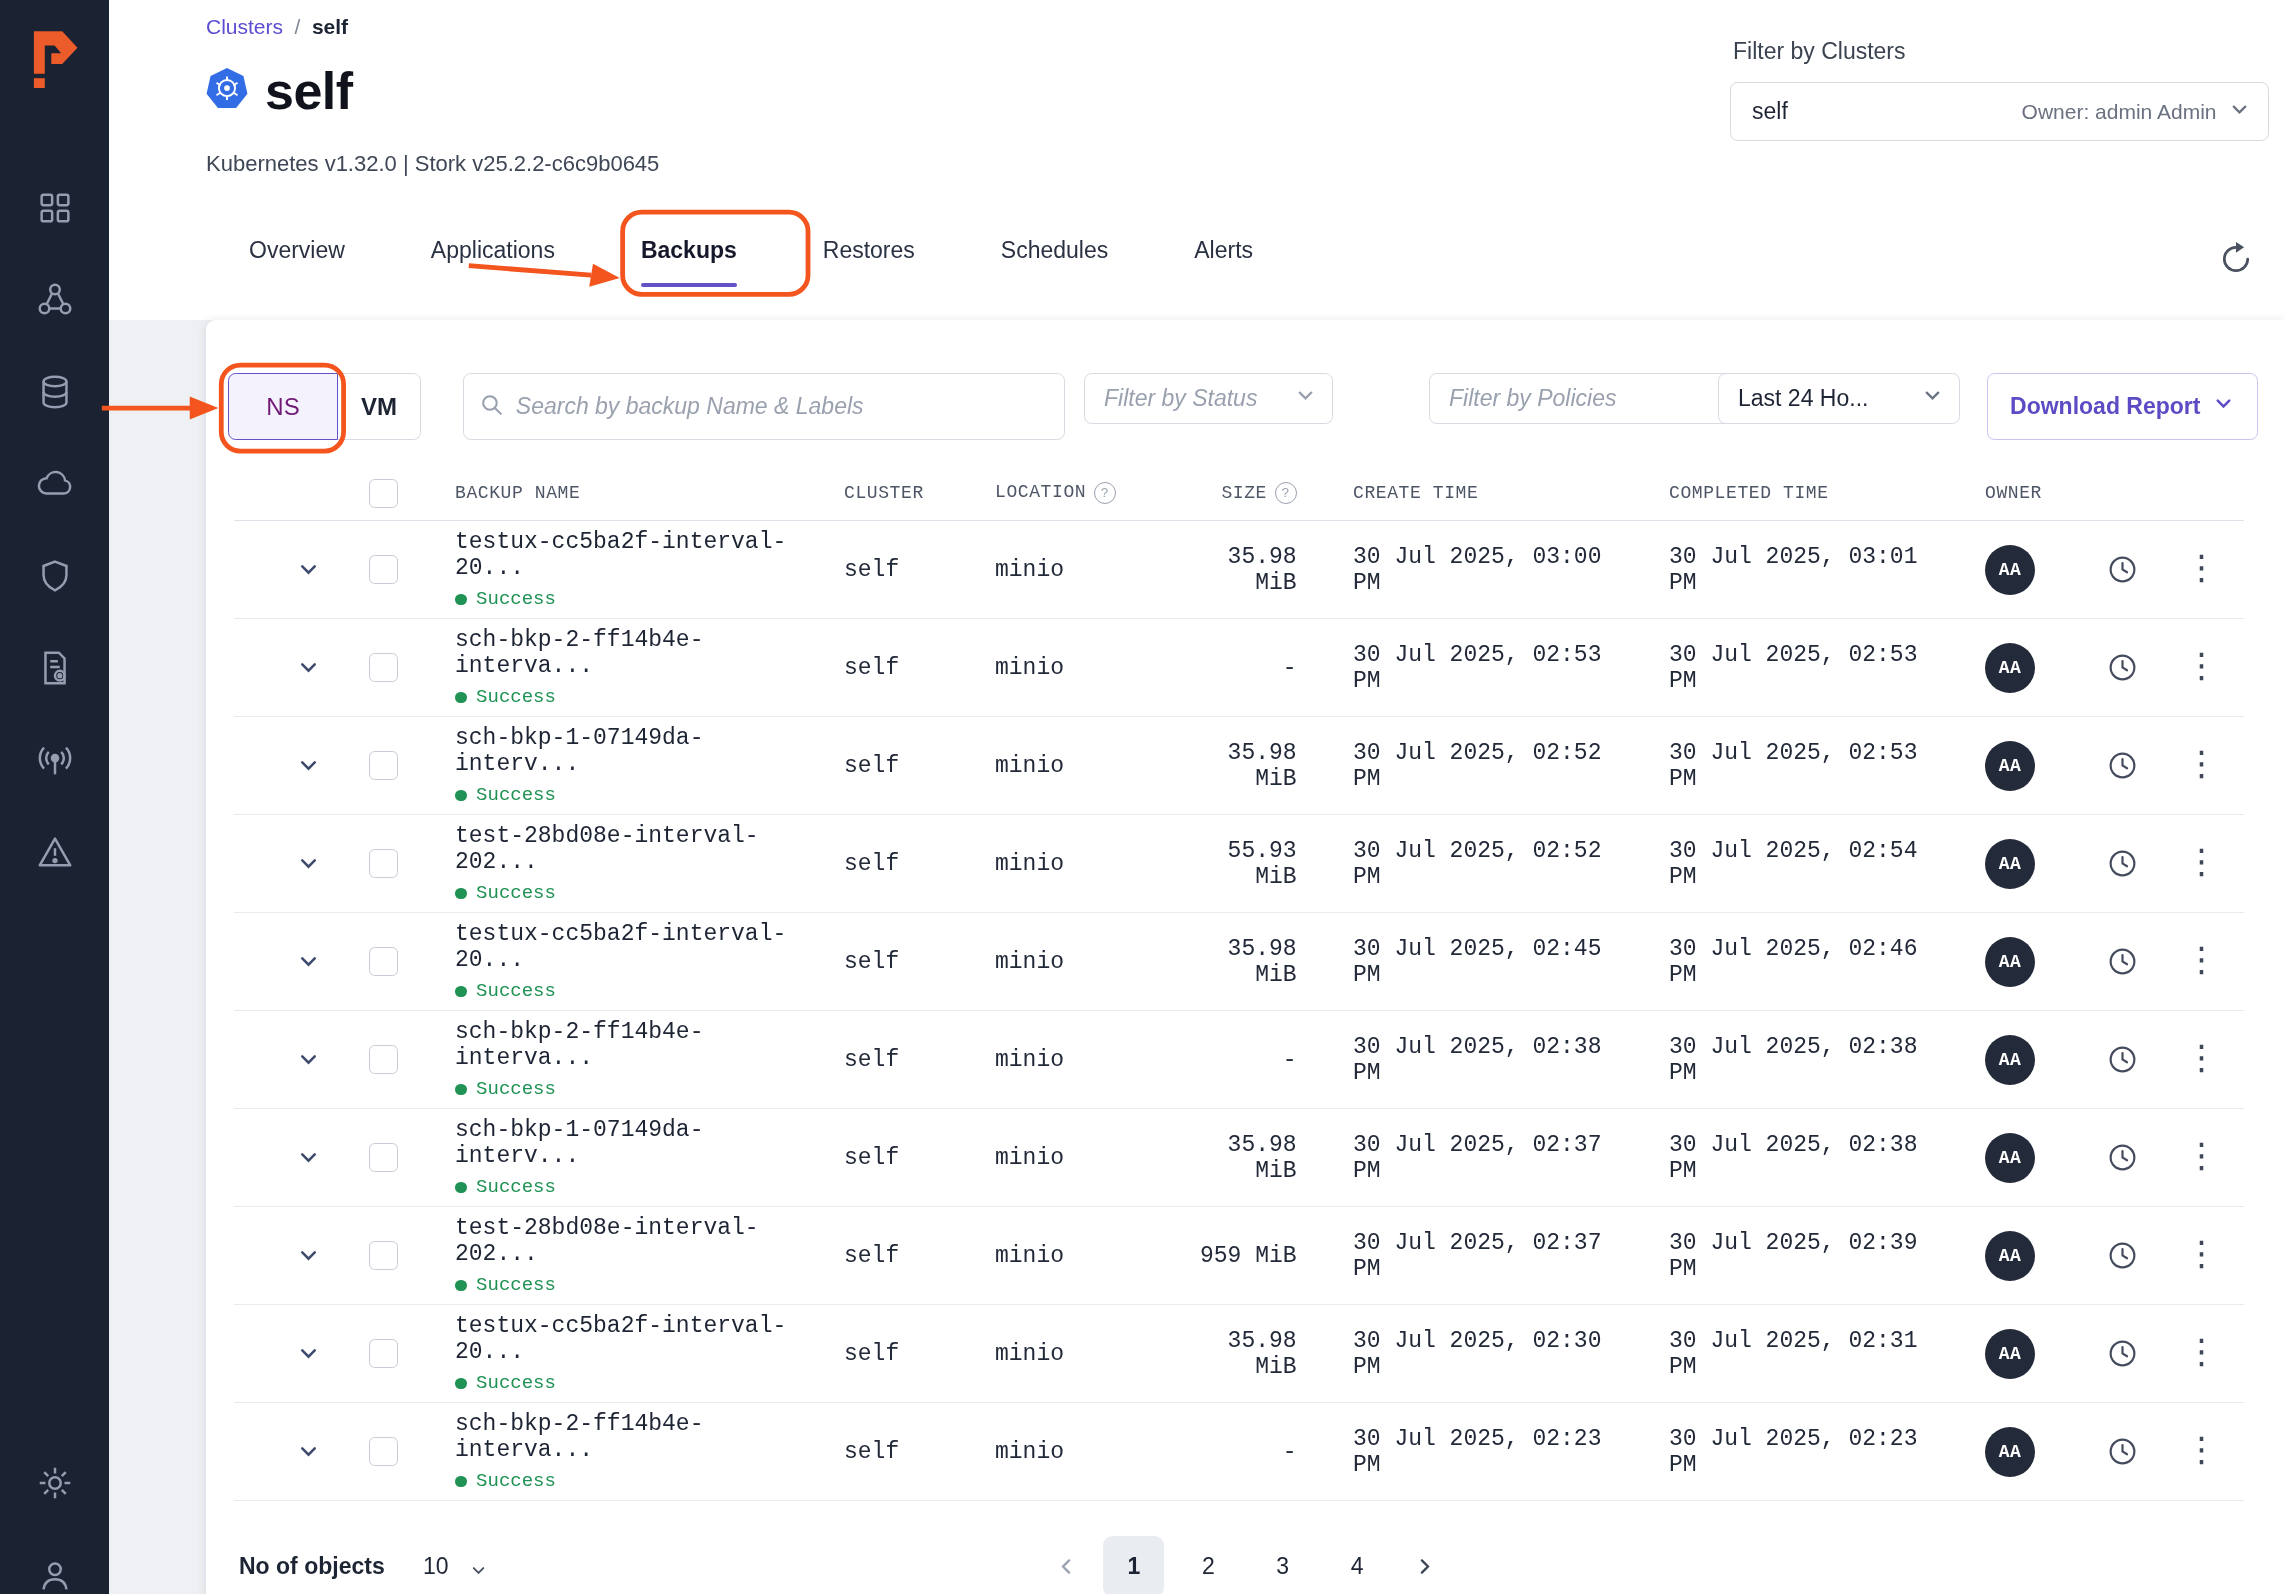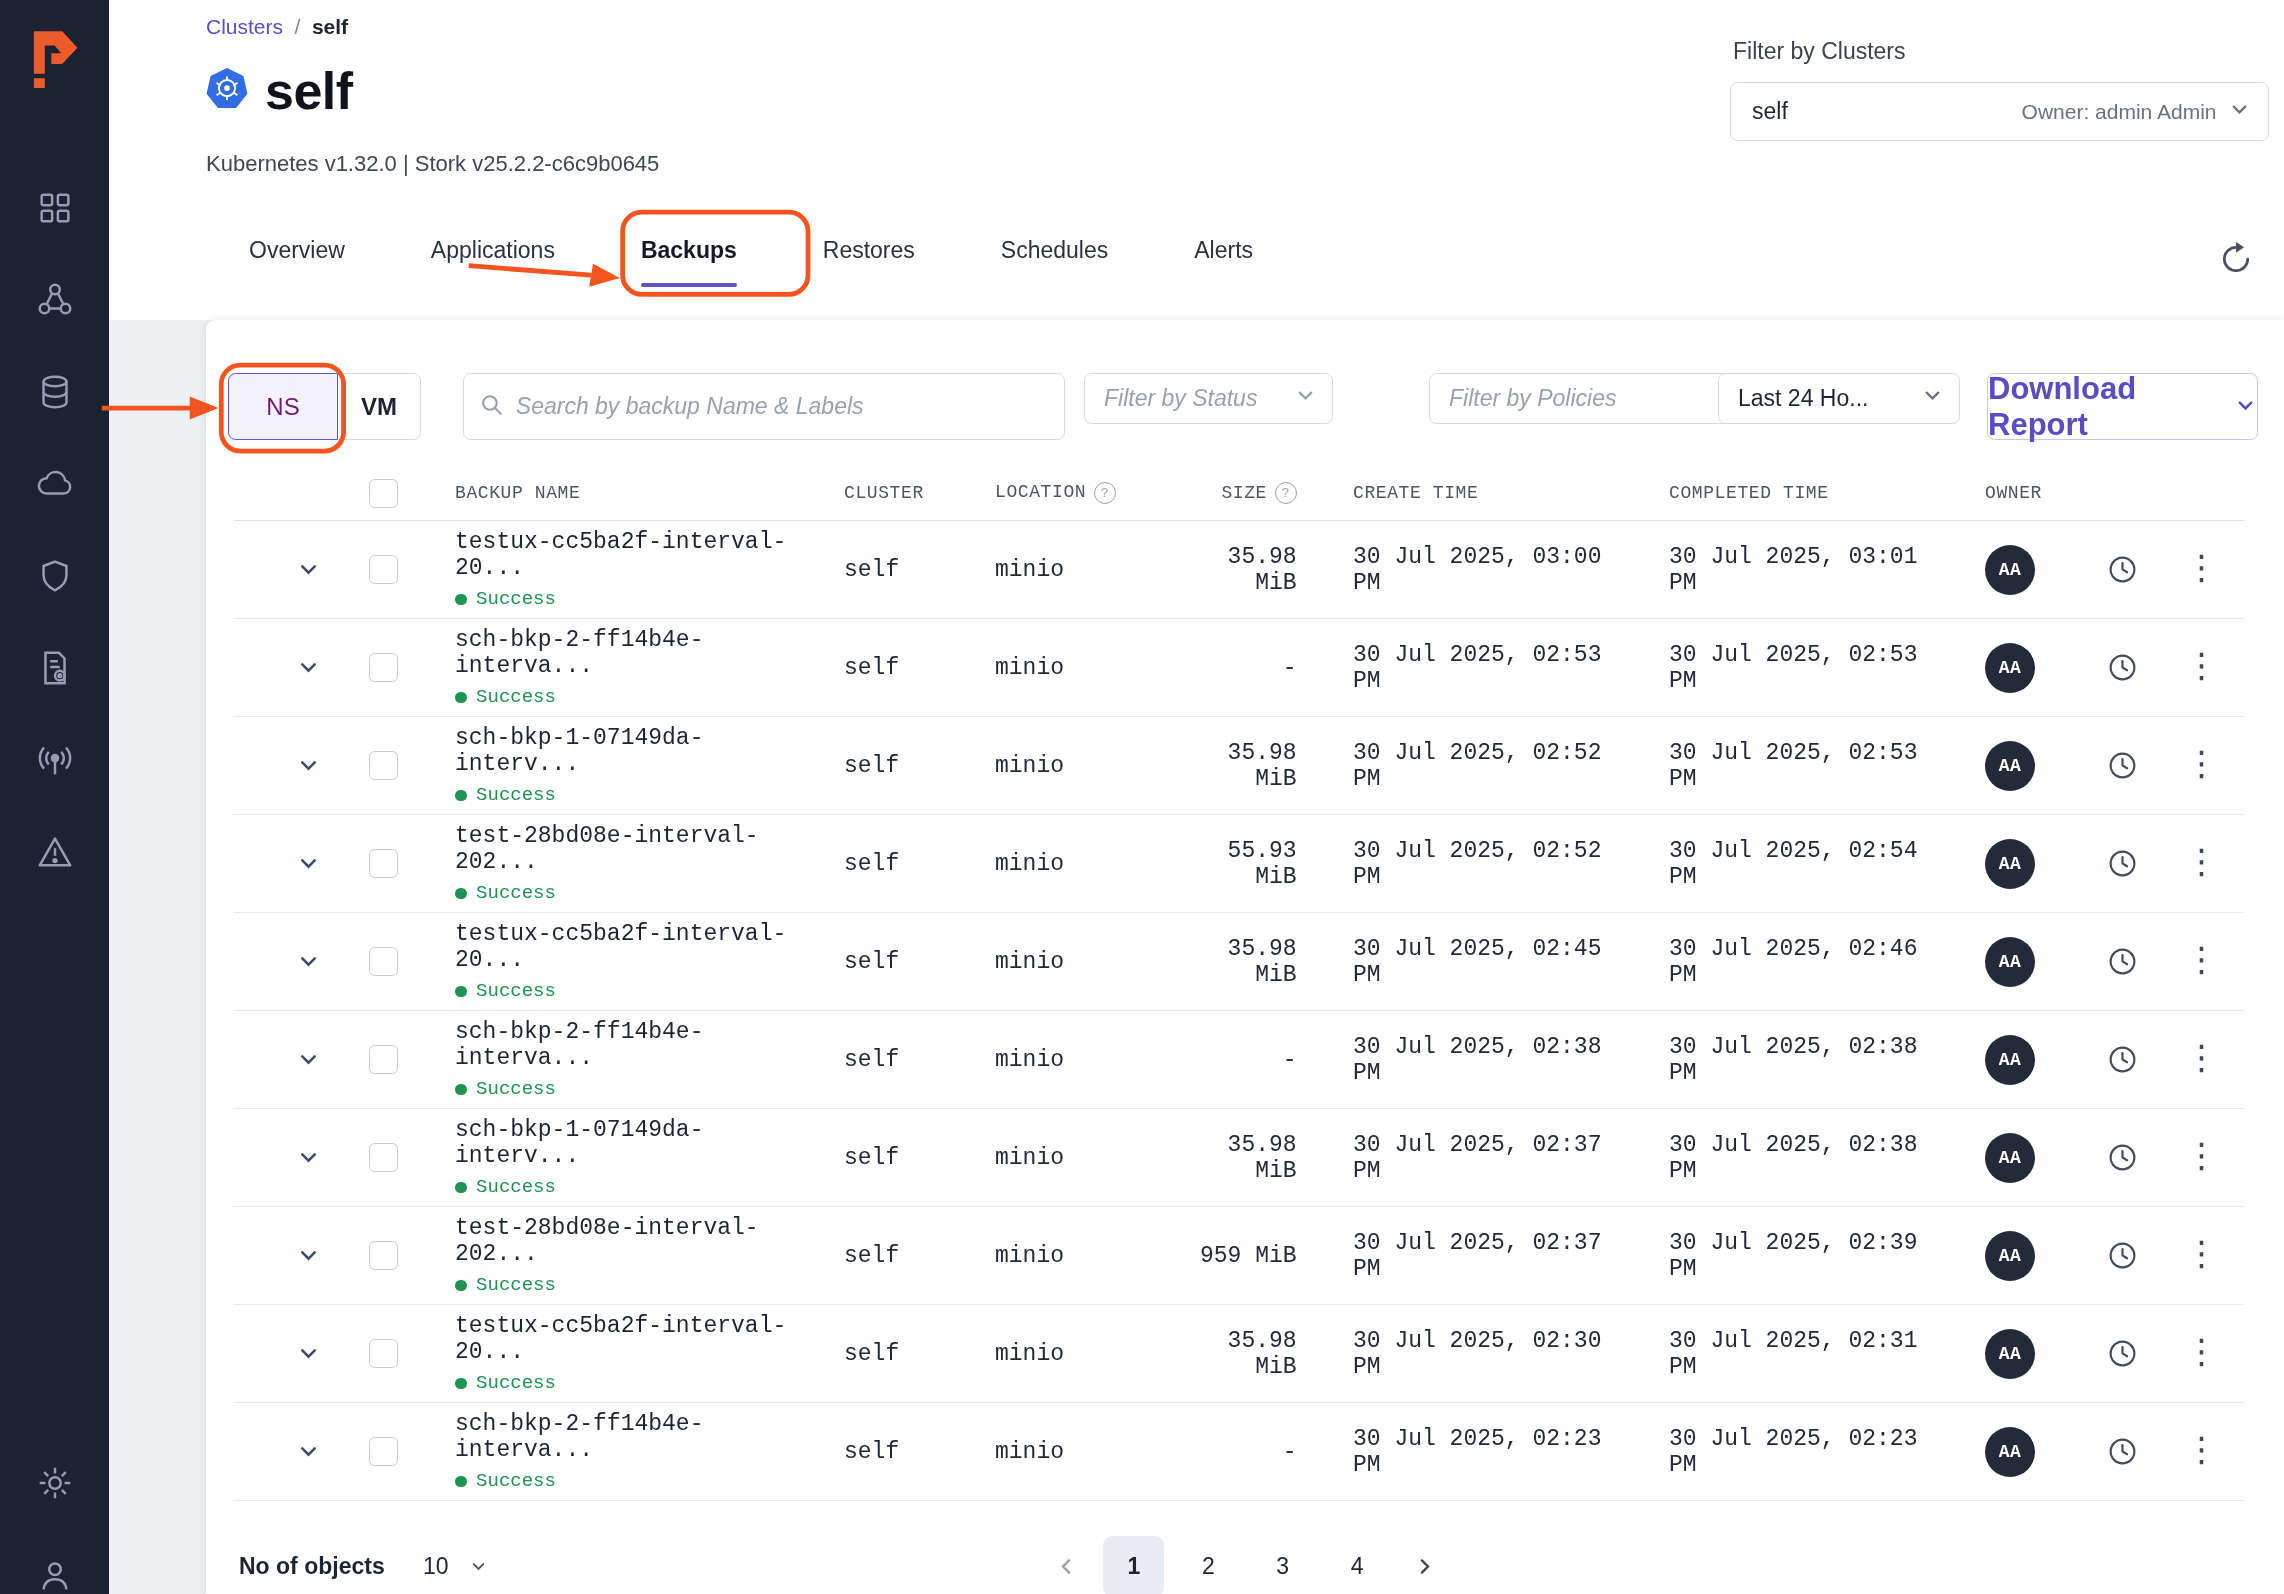--- a/index.html
+++ b/index.html
@@ -75,21 +75,21 @@
   .dd .lbl { flex:1; }
   .dd.muted .lbl { color:#9aa1ae; font-style:italic; }
   .dd.status { left:878px; width:249px; }
   .dd.policies { left:1223px; width:326px; }
   .dd.time { left:1512px; width:242px; color:#1d2433; }
 
   .download-btn {
     position:absolute; left:1781px; top:0; width:271px; height:67px;
     border:1.4px solid #c9c5ee; border-radius:7.6px; background:#fff;
     display:flex; align-items:center; justify-content:center; gap:11.5px;
-    font-size:31px; font-weight:700; color:#5b4bc4; cursor:pointer;
+    font-size:23px; font-weight:700; color:#5b4bc4; cursor:pointer;
   }
 
   
   .table { position:absolute; left:28px; top:146px; width:2010px;font-family:Liberation Mono, monospace; }
   .grid-row { display:grid; grid-template-columns:111px 76px 401px 153px 201px 134px 315px 325px 134px 76px 83px; align-items:center; }
   .thead { height:55px; border-bottom:1px solid #dfe2e8; font-size:18px; color:#4e5666; letter-spacing:0.6px; }
   .thead .h-name { padding-left:34px; }
   .thead .h-cluster { padding-left:22px; }
   .thead .h-loc { padding-left:20px; display:flex; align-items:flex-start; gap:7.6px; }
   .thead .h-size { padding-right:13.4px; display:flex; align-items:center; gap:7.6px; justify-content:flex-end; }
@@ -115,21 +115,21 @@
             display:inline-flex; align-items:center; justify-content:center; letter-spacing:0.5px; cursor:pointer; }
   .c-clock { display:flex; justify-content:center; cursor:pointer; }
   .c-kebab { display:flex; justify-content:center; font-size:34px; color:#3f4759; cursor:pointer; line-height:1; }
 
   .qmark { width:22px; height:22px; border:1.5px solid #9aa1ae; border-radius:50%; font-size:13.4px; color:#9aa1ae;
            display:inline-flex; align-items:center; justify-content:center; flex:0 0 auto; letter-spacing:0; }
 
   
   .tfooter { position:absolute; left:0; right:0; top:1216px; height:61px; }
   .obj-count { position:absolute; left:33px; top:0; height:61px; display:flex; align-items:center; gap:13.4px; font-size:23px; color:#1d2433; font-weight:700; }
-  .pagesize { display:flex; align-items:center; gap:20px; font-weight:400; cursor:pointer; margin-left:25px; }
+  .pagesize { display:flex; align-items:flex-end; gap:20px; font-weight:400; cursor:pointer; margin-left:25px; }
   .pager { position:absolute; left:0; right:0; top:0; height:61px; display:flex; align-items:center; justify-content:center; gap:13.4px; }
   .page { min-width:61px; height:61px; display:flex; align-items:center; justify-content:center; font-size:23px; border-radius:9.6px; cursor:pointer; color:#1d2433; }
   .page.current { background:#e9ecf0; font-weight:700; }
   .pager-arrow { width:48px; height:61px; display:flex; align-items:center; justify-content:center; cursor:pointer; }
 
   
   .annotations { position:absolute; left:0; top:0; width:2285px; height:1594px; z-index:50; pointer-events:none; }
 </style>
 </head>
 <body>

